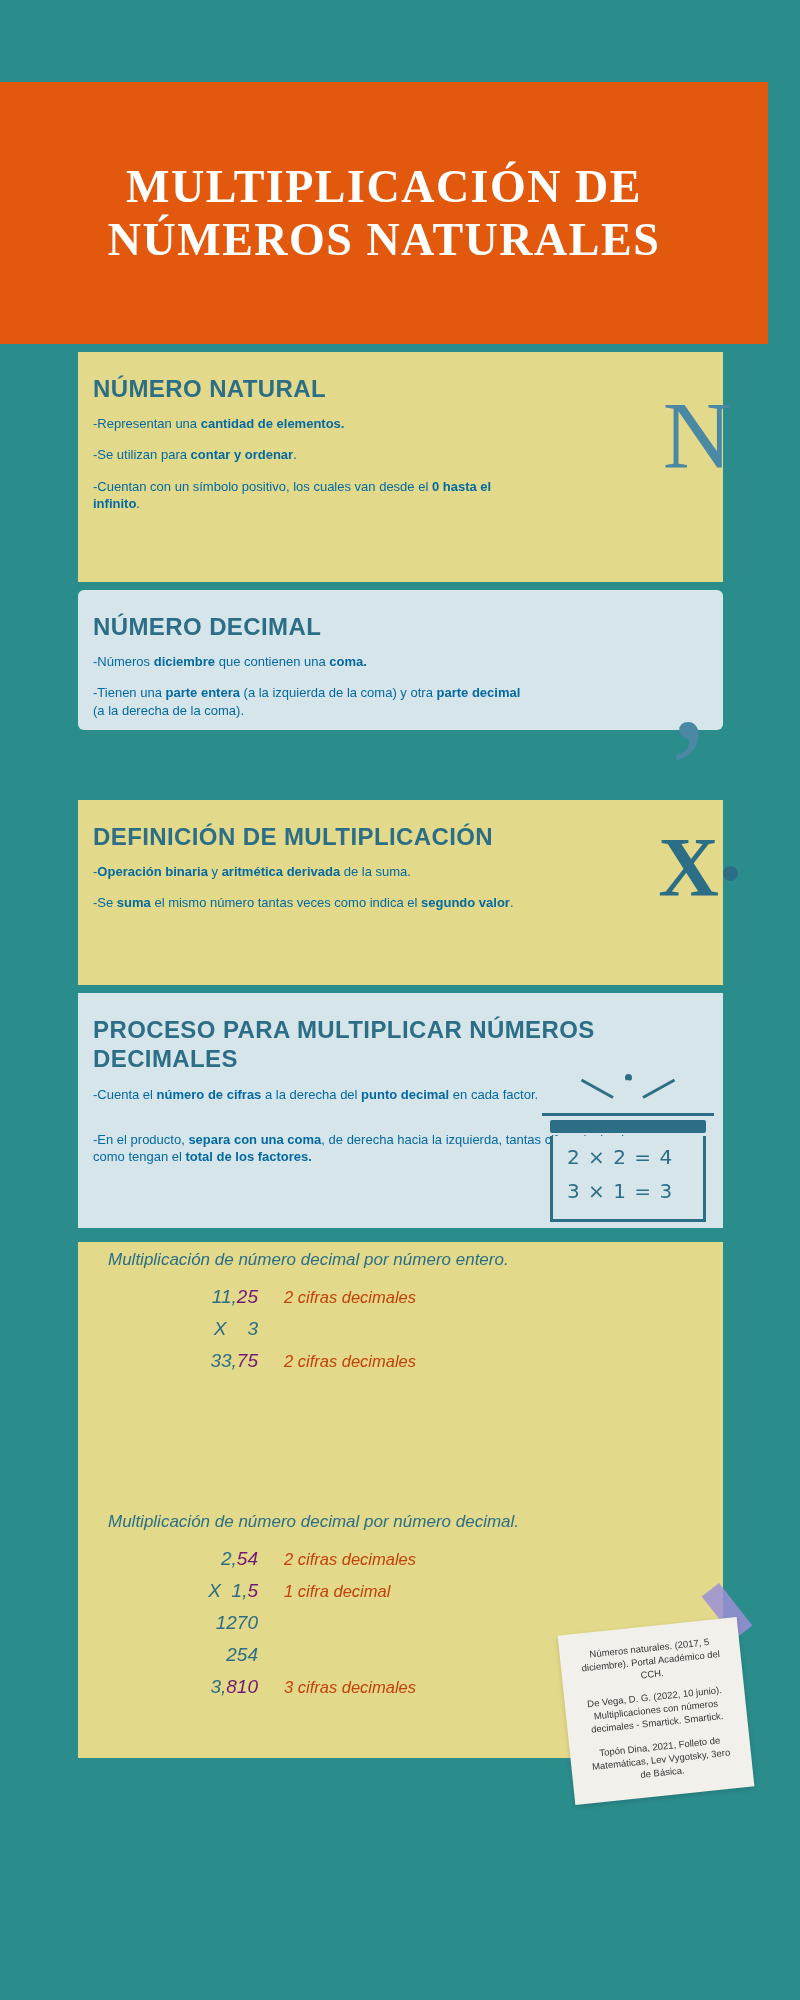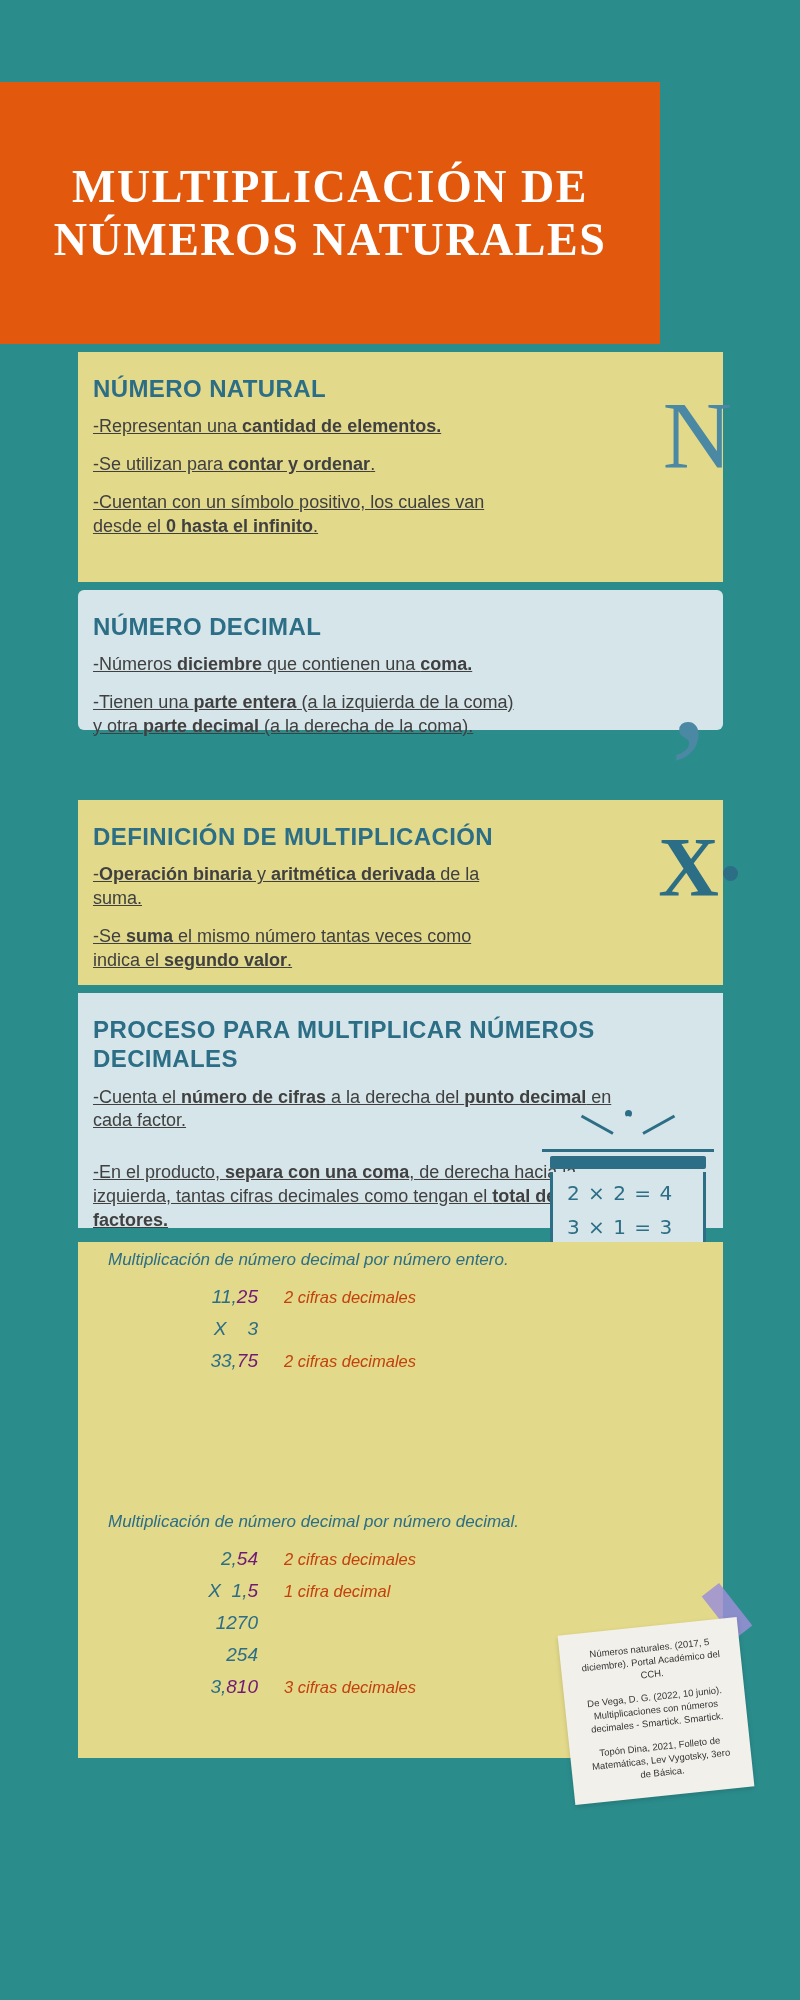--- a/index.html
+++ b/index.html
@@ -18,21 +18,21 @@
     position: absolute;
     inset: 0;
     background: #2b8c8c;
   }
 
   
   .header-band {
     position: absolute;
     left: 0;
     top: 82px;
-    width: 660px;
+    width: 768px;
     height: 262px;
     background: #e2590e;
     display: flex;
     align-items: center;
     justify-content: center;
   }
   .header-title {
     color: #ffffff;
     font-family: "Liberation Serif", serif;
     font-weight: bold;
@@ -57,26 +57,25 @@
 
   .card-title {
     color: #2c6e86;
     font-size: 24px;
     font-weight: bold;
     letter-spacing: 0.4px;
     margin: 0 0 12px 0;
     line-height: 1.22;
   }
   .bullet {
-    color: #404040;
-    font-size: 18px;
+    color: #0369a1;
+    font-size: 13px;
     line-height: 1.32;
     margin: 0 0 14px 0;
     max-width: 430px;
-    text-decoration: underline;
   }
   .bullet:last-child { margin-bottom: 0; }
   .bullet b { font-weight: bold; }
 
   .wide .bullet { max-width: 560px; }
 
   
   #card-natural  { top: 352px;  height: 230px; }
   #card-decimal  { top: 590px;  height: 140px; border-radius: 6px; }
   #card-defmult  { top: 800px;  height: 185px; }
@@ -120,21 +119,21 @@
     border-radius: 50%;
     vertical-align: middle;
     margin-left: 4px;
     margin-bottom: 6px;
   }
 
   
   .board {
     position: absolute;
     left: 540px;
-    top: 1116px;
+    top: 1080px;
     width: 176px;
     height: 144px;
   }
   .board .roof {
     position: absolute;
     left: 0; top: 0;
     width: 0; height: 0;
     border-left: 88px solid transparent;
     border-right: 88px solid transparent;
     border-bottom: 34px solid #d6e5ea;

